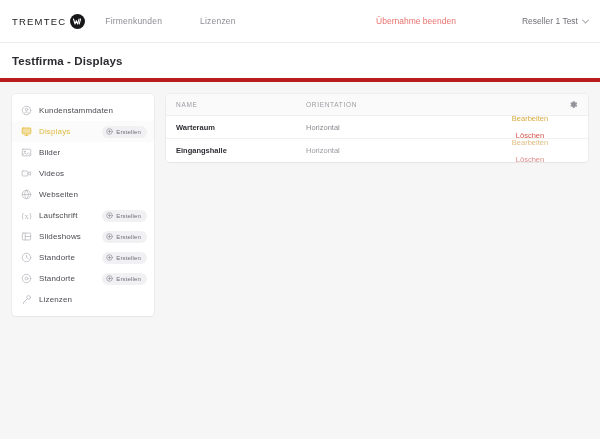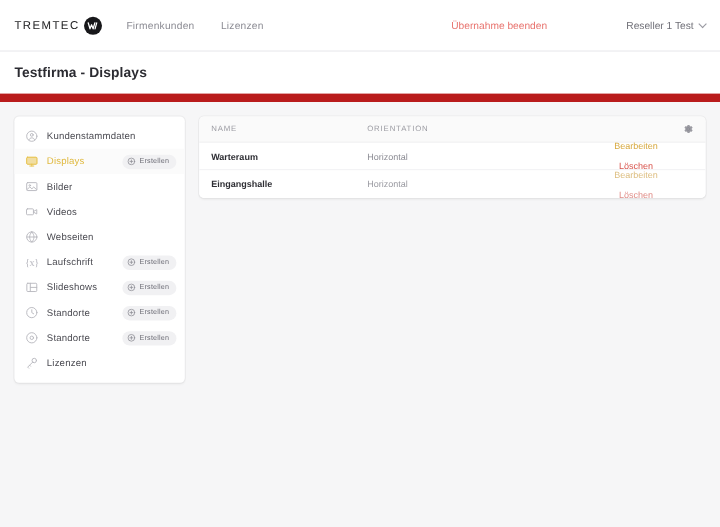--- a/index.html
+++ b/index.html
@@ -50,21 +50,21 @@
     background: #17171a;
     display: flex;
     align-items: center;
     justify-content: center;
   }
   .brand-mark svg { display:block; }
 
   .topnav {
     display: flex;
     align-items: center;
-    gap: 22px;
+    gap: 38px;
   }
   .topnav-link {
     font-size: 8.5px;
     color: #8b8b93;
     letter-spacing: .2px;
     cursor: pointer;
   }
 
   .topbar-right {
     margin-left: auto;
@@ -91,21 +91,21 @@
     width: 5px; height: 5px;
     border-right: 1px solid #9a9aa2;
     border-bottom: 1px solid #9a9aa2;
     transform: rotate(45deg) translate(-1px,-1px);
   }
 
   
   .titlebar {
     background: #ffffff;
     padding: 12px 12px 11px 12px;
-    border-bottom: 7px solid #b91c1c;
+    border-bottom: 4px solid #b91c1c;
   }
   .page-title {
     font-size: 11.5px;
     font-weight: 700;
     color: #2b2b31;
     letter-spacing: .1px;
   }
 
   
   .body {

